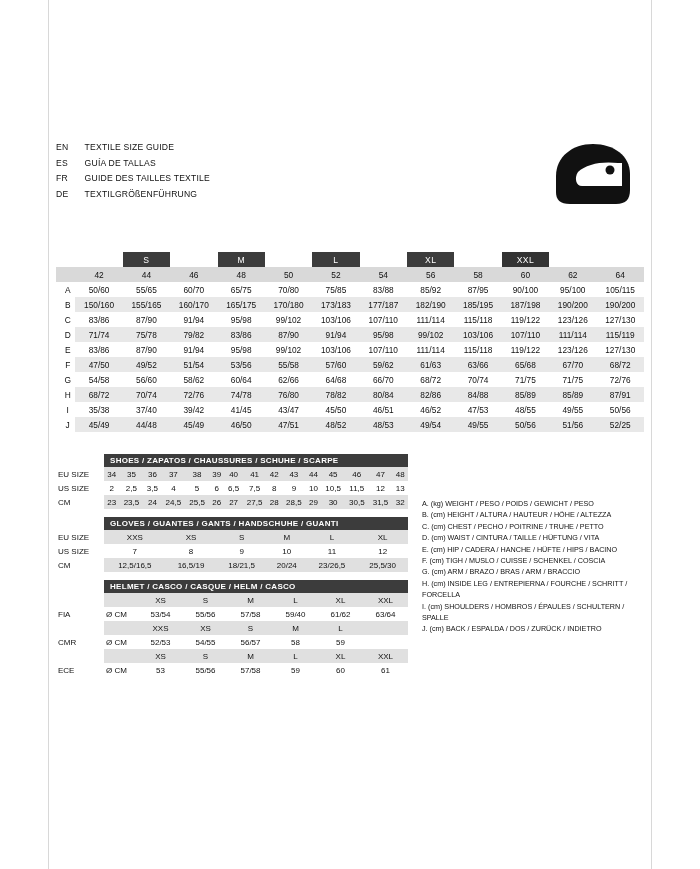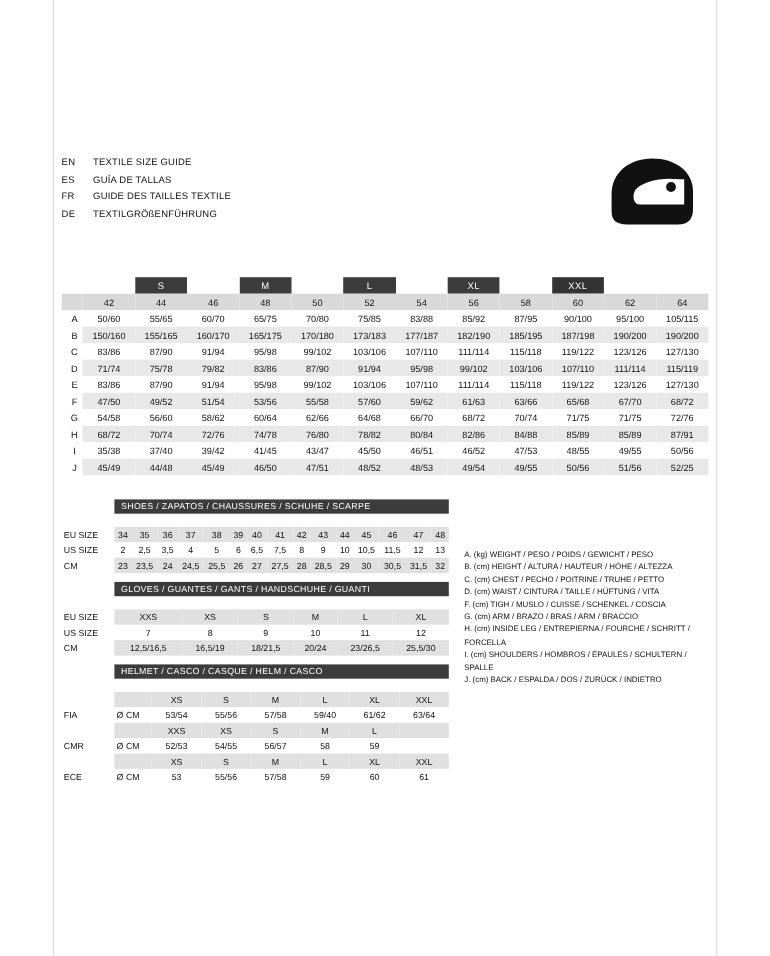--- a/index.html
+++ b/index.html
@@ -112,31 +112,31 @@
     line-height: 11.4px;
     color: #111;
     margin-top: 44px;
   }
   .legend-line { white-space: normal; }
 
   .sub-title {
     background: #3c3c3c;
     color: #fff;
     font-size: 8px;
-    font-weight: normal;
+    font-weight: bold;
     letter-spacing: 0.3px;
     padding: 2px 0 2px 6px;
     margin-left: 48px;
   }
   table.sub {
     border-collapse: collapse;
     width: 100%;
     font-size: 8px;
     color: #111;
-    margin-top: 12px;
+    margin-top: 0;
   }
   table.sub td {
     padding: 0 2px;
     height: 14px;
     text-align: center;
     white-space: nowrap;
     vertical-align: middle;
   }
   table.sub td.lbl {
     width: 48px;
@@ -539,20 +539,21 @@
             </tr>
           </tbody>
         </table>
       </div>
 
       <div class="lower-right">
         <div class="legend-line">A. (kg) WEIGHT / PESO / POIDS / GEWICHT / PESO</div>
         <div class="legend-line">B. (cm) HEIGHT / ALTURA / HAUTEUR / HÖHE / ALTEZZA</div>
         <div class="legend-line">C. (cm) CHEST / PECHO / POITRINE / TRUHE / PETTO</div>
         <div class="legend-line">D. (cm) WAIST / CINTURA / TAILLE / HÜFTUNG / VITA</div>
+        <div class="legend-line">E. (cm) HIP / CADERA / HANCHE / HÜFTE / HIPS / BACINO</div>
         <div class="legend-line">F. (cm) TIGH / MUSLO / CUISSE / SCHENKEL / COSCIA</div>
         <div class="legend-line">G. (cm) ARM / BRAZO / BRAS / ARM / BRACCIO</div>
         <div class="legend-line">H. (cm) INSIDE LEG / ENTREPIERNA / FOURCHE / SCHRITT / FORCELLA</div>
         <div class="legend-line">I. (cm) SHOULDERS / HOMBROS / ÉPAULES / SCHULTERN / SPALLE</div>
         <div class="legend-line">J. (cm) BACK / ESPALDA / DOS / ZURÜCK / INDIETRO</div>
       </div>
     </div>
 
   </div>
 </div>

